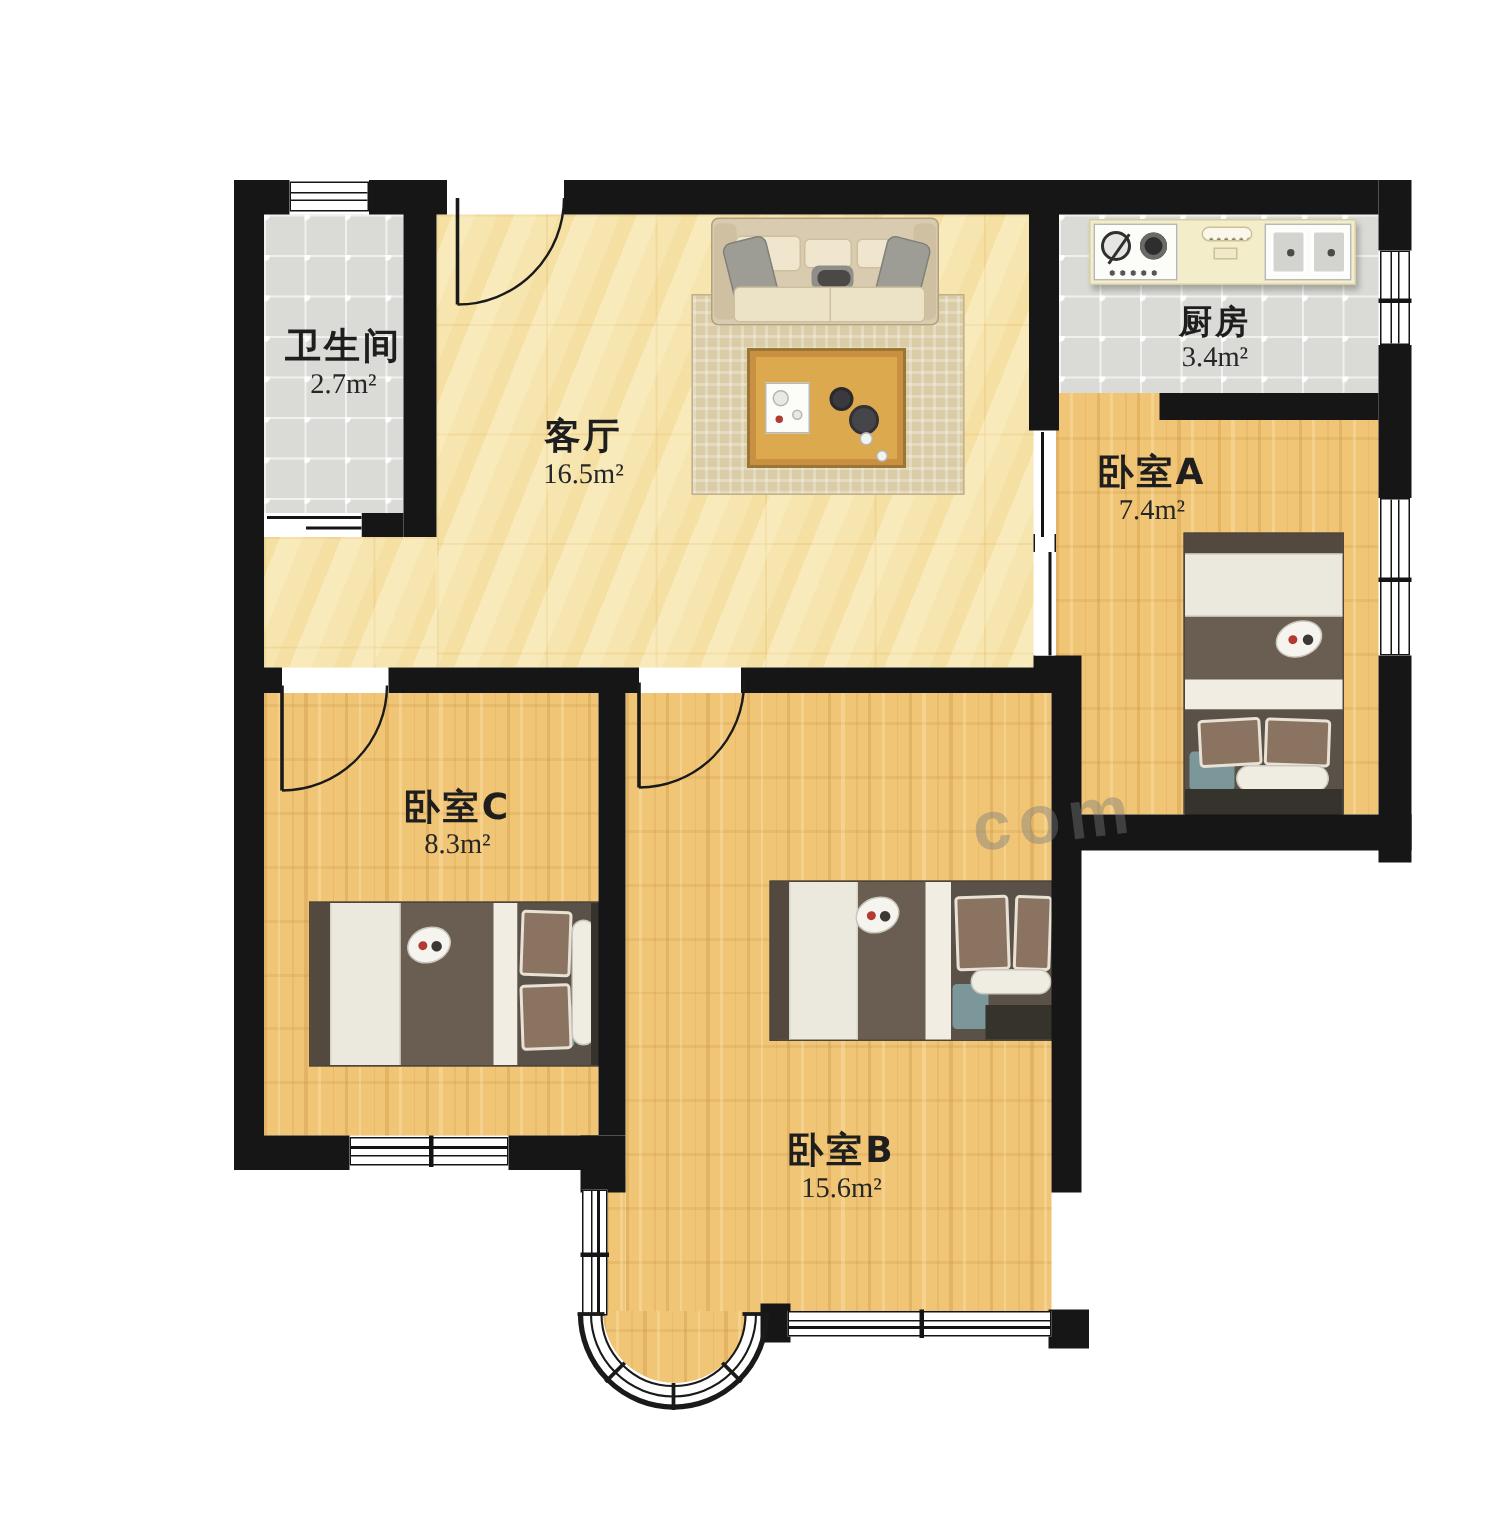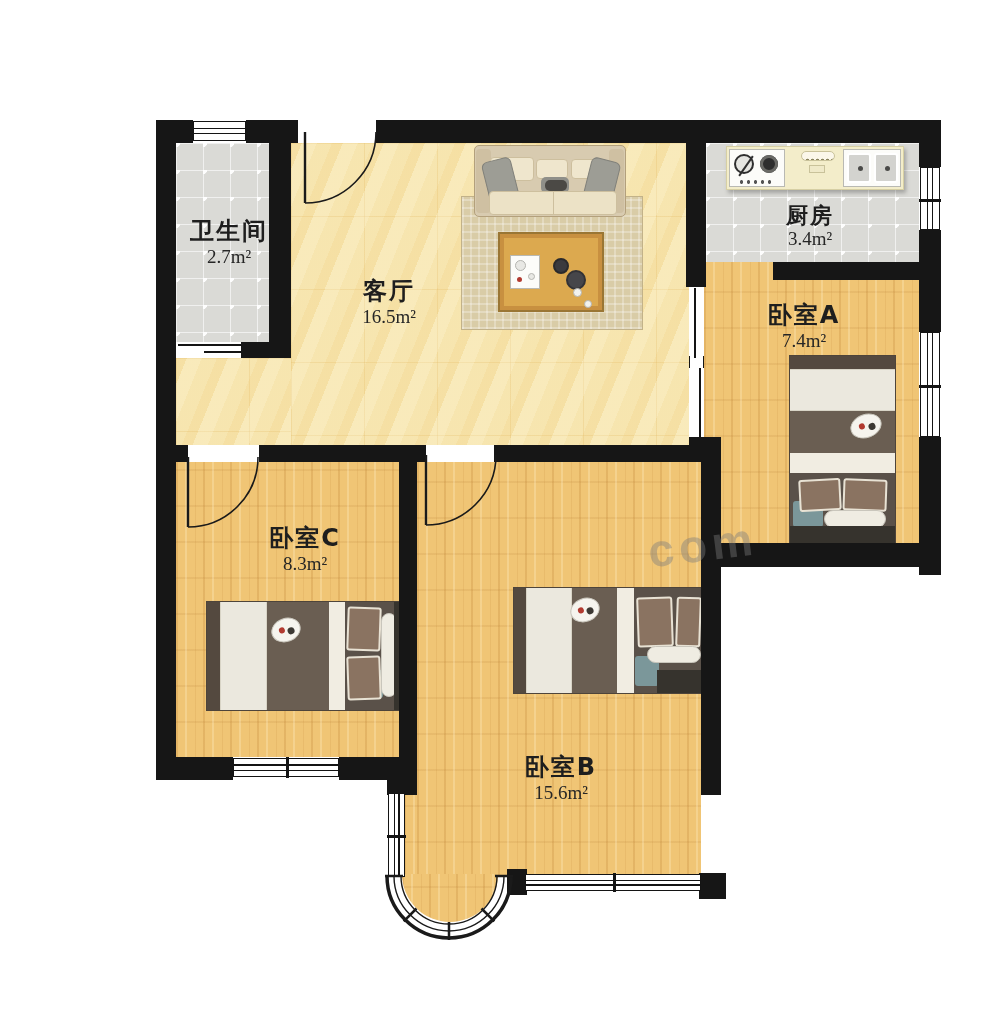--- a/index.html
+++ b/index.html
@@ -253,21 +253,21 @@
     <div class="rarea">2.7m²</div>
   </div>
   <div class="abs roomlabel" style="left:353px;top:303px;">
     <div class="rname">客厅</div>
     <div class="rarea">16.5m²</div>
   </div>
   <div class="abs roomlabel small" style="left:774px;top:227px;">
     <div class="rname">厨房</div>
     <div class="rarea">3.4m²</div>
   </div>
-  <div class="abs roomlabel" style="left:768px;top:327px;">
+  <div class="abs roomlabel" style="left:732px;top:327px;">
     <div class="rname">卧室A</div>
     <div class="rarea">7.4m²</div>
   </div>
   <div class="abs roomlabel" style="left:269px;top:550px;">
     <div class="rname">卧室C</div>
     <div class="rarea">8.3m²</div>
   </div>
   <div class="abs roomlabel" style="left:525px;top:779px;">
     <div class="rname">卧室B</div>
     <div class="rarea">15.6m²</div>

